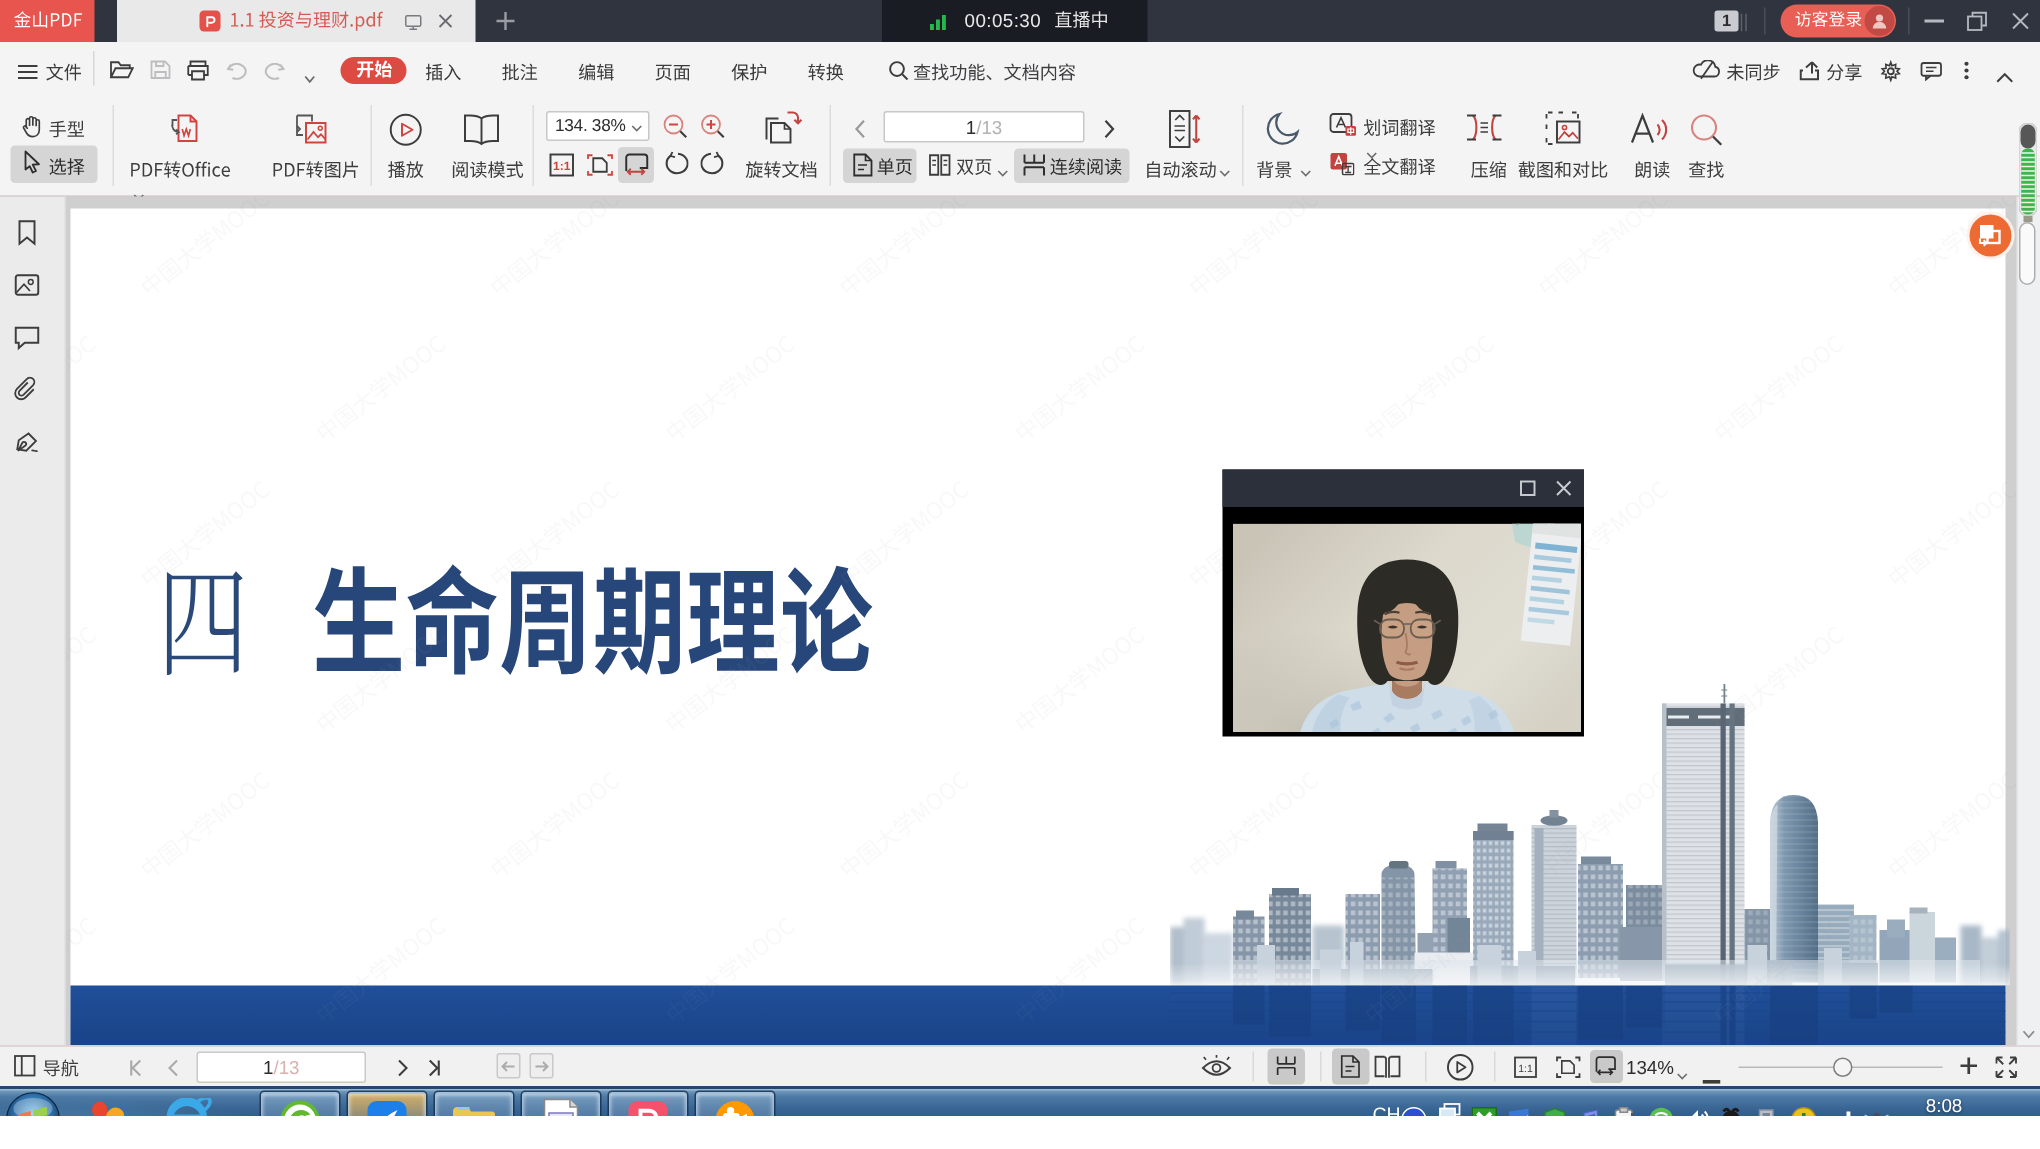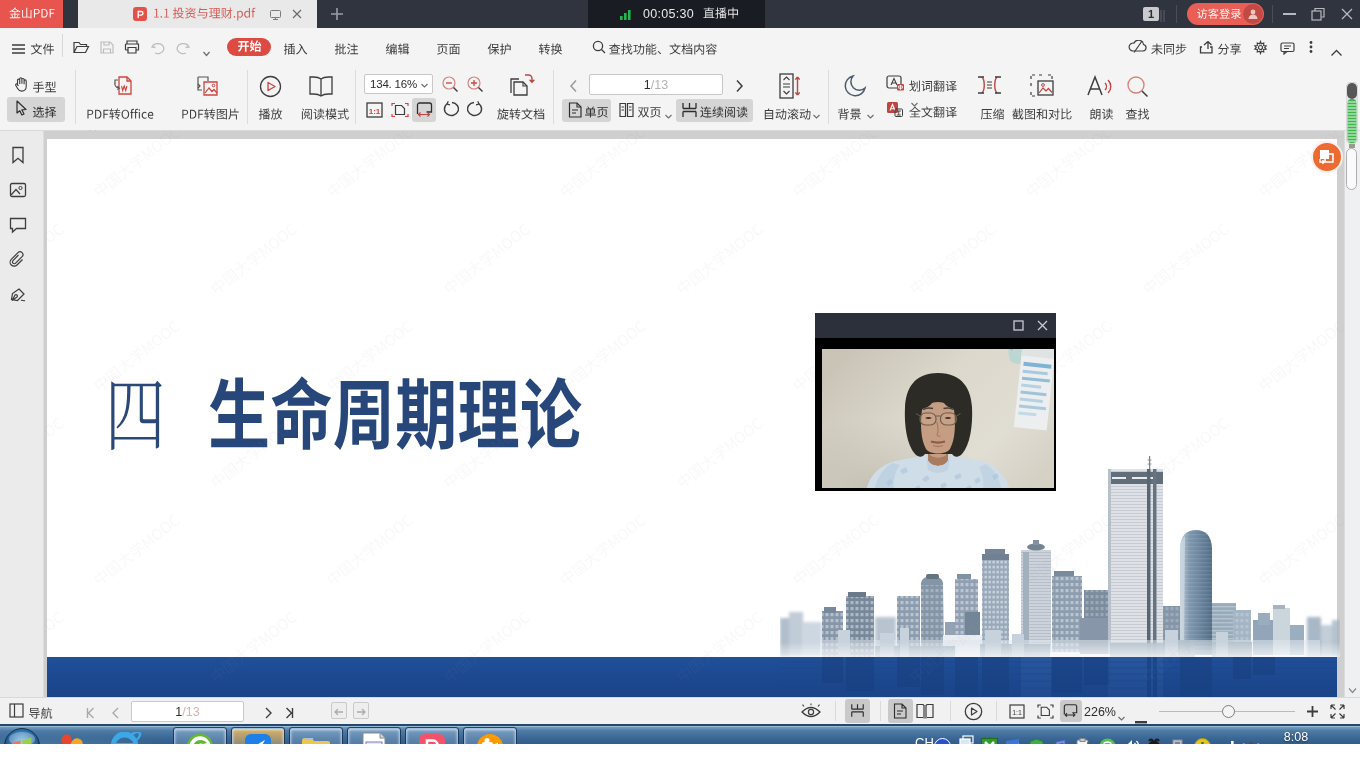--- a/index.html
+++ b/index.html
@@ -202,21 +202,21 @@
         <path fill="#3d3d3d" d="M10.1 1.8C9.9 2.4 9.5 3.2 9.2 3.8L8.5 3.8L8.5 1.7C9.5 1.6 10.5 1.4 11.3 1.3L10.8 0.6C9.3 0.9 6.7 1.2 4.5 1.3C4.6 1.5 4.7 1.8 4.7 2.0C5.6 1.9 6.6 1.9 7.6 1.8L7.6 3.8L4.4 3.8L4.4 4.5L6.8 4.5C6.1 5.5 4.9 6.4 3.8 6.8C4.0 7.0 4.2 7.3 4.4 7.5C4.6 7.4 4.8 7.3 5.1 7.2L5.1 12.0L5.9 12.0L5.9 11.4L10.3 11.4L10.3 11.9L11.2 11.9L11.2 7.2L11.6 7.4C11.8 7.2 12.0 6.9 12.2 6.7C11.2 6.3 10.0 5.4 9.3 4.5L11.8 4.5L11.8 3.8L10.0 3.8C10.3 3.3 10.7 2.6 10.9 2.1ZM5.3 2.3C5.6 2.8 5.9 3.4 6.0 3.8L6.8 3.5C6.6 3.1 6.3 2.5 6.1 2.0ZM7.6 4.8L7.6 6.9L8.5 6.9L8.5 4.8C9.1 5.7 10.2 6.6 11.2 7.2L5.1 7.2C6.0 6.6 7.0 5.7 7.6 4.8ZM7.6 7.9L7.6 8.9L5.9 8.9L5.9 7.9ZM8.4 7.9L10.3 7.9L10.3 8.9L8.4 8.9ZM7.6 9.6L7.6 10.7L5.9 10.7L5.9 9.6ZM8.4 9.6L10.3 9.6L10.3 10.7L8.4 10.7ZM2.1 0.5L2.1 3.0L0.5 3.0L0.5 3.9L2.1 3.9L2.1 6.5L0.4 7.1L0.6 8.0L2.1 7.4L2.1 10.9C2.1 11.1 2.0 11.1 1.9 11.1C1.7 11.2 1.2 11.2 0.7 11.1C0.8 11.4 0.9 11.8 1.0 12.0C1.8 12.0 2.2 12.0 2.5 11.8C2.9 11.7 3.0 11.4 3.0 10.9L3.0 7.1L4.3 6.6L4.1 5.7L3.0 6.1L3.0 3.9L4.3 3.9L4.3 3.0L3.0 3.0L3.0 0.5ZM15.1 0.7C15.3 1.2 15.6 2.0 15.7 2.4L16.6 2.1C16.4 1.7 16.2 1.0 15.9 0.5ZM13.1 2.5L13.1 3.4L14.5 3.4L14.5 6.0C14.5 7.8 14.3 9.8 12.8 11.4C13.0 11.5 13.3 11.8 13.5 12.0C15.2 10.2 15.4 8.1 15.4 6.0L15.4 5.9L17.1 5.9C17.1 9.4 17.0 10.6 16.8 10.9C16.7 11.0 16.6 11.0 16.4 11.0C16.2 11.0 15.7 11.0 15.2 11.0C15.3 11.2 15.4 11.6 15.4 11.9C16.0 11.9 16.5 11.9 16.8 11.8C17.1 11.8 17.3 11.7 17.6 11.4C17.9 11.0 17.9 9.6 18.0 5.5C18.0 5.4 18.0 5.1 18.0 5.1L15.4 5.1L15.4 3.4L18.6 3.4L18.6 2.5ZM20.3 3.7L22.7 3.7C22.4 5.3 22.0 6.6 21.5 7.8C20.9 6.6 20.5 5.3 20.3 3.8ZM20.1 0.5C19.8 2.7 19.1 4.8 18.1 6.1C18.3 6.2 18.6 6.6 18.8 6.8C19.1 6.3 19.4 5.8 19.7 5.2C20.0 6.5 20.4 7.7 20.9 8.7C20.2 9.8 19.2 10.6 17.9 11.2C18.1 11.4 18.4 11.8 18.4 12.0C19.7 11.4 20.7 10.6 21.4 9.6C22.1 10.6 22.9 11.4 24.0 12.0C24.1 11.7 24.4 11.4 24.6 11.2C23.5 10.7 22.7 9.8 22.0 8.7C22.8 7.4 23.3 5.7 23.6 3.7L24.5 3.7L24.5 2.8L20.6 2.8C20.8 2.1 21.0 1.4 21.1 0.6Z"></path>
       </svg></div>
     <div class="ab " style="left:308px;top:76px;width:26px;height:21px;"><svg width="26" height="21" viewBox="0 0 26 21">
         <path d="M13 3 C11 1.4 8 1 5.5 1 L2 1 V18 L5.5 18 C8 18 11 18.4 13 20 C15 18.4 18 18 20.5 18 L24 18 V1 L20.5 1 C18 1 15 1.4 13 3 Z M13 3 V20" fill="none" stroke="#3d3d3d" stroke-width="1.3"></path>
       </svg></div>
     <div class="ab " style="left:300px;top:105px;width:52px;height:13px;"><svg width="50" height="14" viewBox="0 0 50.0 14.5" style="display:inline-block;vertical-align:middle;overflow:visible">
         <path fill="#3d3d3d" d="M4.3 5.4L8.1 5.4L8.1 6.9L4.3 6.9ZM1.1 3.3L1.1 12.0L2.1 12.0L2.1 3.3ZM1.3 1.1C1.9 1.6 2.5 2.4 2.8 2.8L3.5 2.3C3.2 1.8 2.6 1.1 2.0 0.6ZM4.0 3.0C4.4 3.5 4.8 4.2 5.0 4.7L3.5 4.7L3.5 7.7L4.9 7.7C4.7 9.0 4.2 9.9 2.7 10.5C2.9 10.6 3.1 10.9 3.2 11.2C5.0 10.5 5.5 9.3 5.7 7.7L6.7 7.7L6.7 9.8C6.7 10.6 6.9 10.8 7.7 10.8C7.9 10.8 8.7 10.8 8.8 10.8C9.5 10.8 9.7 10.5 9.8 9.3C9.6 9.2 9.2 9.1 9.1 9.0C9.0 9.9 9.0 10.1 8.7 10.1C8.6 10.1 7.9 10.1 7.8 10.1C7.5 10.1 7.5 10.0 7.5 9.8L7.5 7.7L9.0 7.7L9.0 4.7L7.5 4.7C7.9 4.1 8.3 3.5 8.6 2.9L7.7 2.6C7.4 3.2 7.0 4.1 6.6 4.7L5.0 4.7L5.7 4.3C5.6 3.8 5.1 3.2 4.7 2.7ZM4.4 1.2L4.4 2.0L10.5 2.0L10.5 10.8C10.5 11.0 10.4 11.1 10.2 11.1C10.1 11.1 9.5 11.1 9.0 11.1C9.1 11.3 9.2 11.7 9.3 11.9C10.1 11.9 10.6 11.9 10.9 11.8C11.3 11.6 11.4 11.3 11.4 10.8L11.4 1.2ZM18.0 5.3C18.7 5.7 19.5 6.2 19.9 6.6L20.3 6.1C19.9 5.7 19.1 5.2 18.5 4.9ZM17.1 6.5C17.8 6.8 18.6 7.4 19.0 7.8L19.4 7.2C19.1 6.8 18.2 6.3 17.6 6.0ZM21.0 9.7C22.1 10.4 23.3 11.4 23.9 12.0L24.5 11.4C23.9 10.8 22.6 9.8 21.6 9.2ZM13.8 1.4C14.5 2.0 15.3 2.8 15.7 3.3L16.4 2.6C16.0 2.1 15.1 1.3 14.4 0.8ZM17.1 3.6L17.1 4.4L23.1 4.4C23.0 4.9 22.8 5.5 22.6 5.9L23.3 6.1C23.6 5.5 24.0 4.5 24.2 3.7L23.6 3.5L23.5 3.6L21.1 3.6L21.1 2.5L23.7 2.5L23.7 1.7L21.1 1.7L21.1 0.5L20.1 0.5L20.1 1.7L17.6 1.7L17.6 2.5L20.1 2.5L20.1 3.6ZM20.5 4.9L20.5 6.4C20.5 6.8 20.5 7.3 20.3 7.9L16.8 7.9L16.8 8.7L20.0 8.7C19.5 9.7 18.6 10.6 16.6 11.3C16.8 11.5 17.1 11.8 17.2 12.1C19.5 11.1 20.6 9.9 21.0 8.7L24.3 8.7L24.3 7.9L21.3 7.9C21.4 7.3 21.4 6.9 21.4 6.4L21.4 4.9ZM13.0 4.4L13.0 5.3L14.8 5.3L14.8 9.9C14.8 10.5 14.5 10.9 14.3 11.1C14.4 11.2 14.7 11.6 14.8 11.8L14.8 11.7C14.9 11.5 15.3 11.2 17.2 9.6C17.1 9.4 16.9 9.1 16.9 8.8L15.7 9.7L15.7 4.4ZM30.9 5.8L35.2 5.8L35.2 6.7L30.9 6.7ZM30.9 4.2L35.2 4.2L35.2 5.1L30.9 5.1ZM34.1 0.5L34.1 1.5L32.2 1.5L32.2 0.5L31.3 0.5L31.3 1.5L29.5 1.5L29.5 2.3L31.3 2.3L31.3 3.3L32.2 3.3L32.2 2.3L34.1 2.3L34.1 3.3L35.1 3.3L35.1 2.3L36.8 2.3L36.8 1.5L35.1 1.5L35.1 0.5ZM30.0 3.5L30.0 7.4L32.6 7.4C32.5 7.8 32.5 8.1 32.4 8.4L29.2 8.4L29.2 9.2L32.1 9.2C31.6 10.2 30.7 10.8 28.9 11.2C29.1 11.4 29.3 11.8 29.4 12.0C31.6 11.5 32.6 10.6 33.1 9.2C33.7 10.6 34.9 11.6 36.5 12.0C36.6 11.8 36.9 11.4 37.1 11.2C35.7 10.9 34.6 10.2 34.0 9.2L36.8 9.2L36.8 8.4L33.3 8.4C33.4 8.1 33.5 7.8 33.5 7.4L36.2 7.4L36.2 3.5ZM27.2 0.5L27.2 2.9L25.6 2.9L25.6 3.8L27.2 3.8L27.2 3.8C26.9 5.5 26.1 7.5 25.4 8.5C25.6 8.8 25.8 9.2 25.9 9.4C26.4 8.7 26.8 7.6 27.2 6.3L27.2 12.0L28.1 12.0L28.1 5.5C28.4 6.2 28.8 7.0 29.0 7.4L29.6 6.8C29.4 6.4 28.4 4.8 28.1 4.3L28.1 3.8L29.4 3.8L29.4 2.9L28.1 2.9L28.1 0.5ZM46.4 1.1C47.0 1.6 47.8 2.2 48.2 2.7L48.8 2.1C48.4 1.7 47.6 1.0 47.0 0.6ZM44.6 0.5C44.6 1.3 44.6 2.1 44.6 2.8L38.2 2.8L38.2 3.8L44.7 3.8C45.0 8.4 46.1 12.0 48.1 12.0C49.1 12.0 49.4 11.4 49.6 9.2C49.3 9.1 49.0 8.9 48.8 8.7C48.7 10.3 48.5 11.1 48.2 11.1C47.0 11.1 46.0 8.0 45.7 3.8L49.3 3.8L49.3 2.8L45.6 2.8C45.6 2.1 45.6 1.3 45.6 0.5ZM38.2 10.7L38.5 11.6C40.1 11.3 42.4 10.8 44.6 10.2L44.5 9.4L41.8 10.0L41.8 6.5L44.1 6.5L44.1 5.6L38.6 5.6L38.6 6.5L40.9 6.5L40.9 10.2Z"></path>
       </svg></div>
     <div class="ab " style="left:355px;top:70px;width:1px;height:54px;background:#dcdcdd"></div>
     <div class="ab " style="left:364px;top:74px;width:69px;height:20px;background:#fff;border:1px solid #c8c8c9;border-radius:2px;display:flex;align-items:center;color:#2d2d2d;font-size:11.5px">
-      <span style="margin-left:5px;letter-spacing:-0.2px">134. 16%</span>
+      <span style="margin-left:5px;letter-spacing:-0.2px">134. 38%</span>
       <svg width="9" height="6" viewBox="0 0 9 6" style="position:absolute;right:3px;top:8px">
         <path d="M1.5 1 L4.5 4 L7.5 1" fill="none" stroke="#6d6d70" stroke-width="1.1"></path>
       </svg>
     </div>
     <div class="ab " style="left:441px;top:75px;width:18px;height:18px;"><svg width="18" height="18" viewBox="0 0 18 18">
         <circle cx="8" cy="8" r="6" fill="none" stroke="#d9837f" stroke-width="1.2"></circle>
         <path d="M5 8 h6" stroke="#d0443f" stroke-width="1.3"></path>
         <path d="M12.5 12.5 L16.5 16.5" stroke="#3d3d3d" stroke-width="1.4"></path>
       </svg></div>
     <div class="ab " style="left:466px;top:75px;width:18px;height:18px;"><svg width="18" height="18" viewBox="0 0 18 18">
@@ -780,21 +780,21 @@
         <text x="8" y="10.5" font-size="7" font-family="Liberation Sans" fill="#3d3d3d" text-anchor="middle">1:1</text>
       </svg></div>
     <div class="ab " style="left:1037px;top:704px;width:17px;height:15px;"><svg width="17" height="15" viewBox="0 0 17 15">
         <path d="M1 3.5 V1 H3.8 M13.2 1 H16 V3.5 M16 11.5 V14 H13.2 M3.8 14 H1 V11.5" fill="none" stroke="#3d3d3d" stroke-width="1.2"></path>
         <path d="M4.2 11.5 V3.2 H9.6 L12.4 6 V11.5 Z" fill="none" stroke="#3d3d3d" stroke-width="1.1"></path>
       </svg></div>
     <div class="ab " style="left:1060px;top:700px;width:22px;height:22px;background:#c9c9ca;border-radius:3px"><svg width="15" height="15" viewBox="0 0 17 17" style="margin:3px 0 0 3px">
         <path d="M1.5 13 V4 a2 2 0 0 1 2-2 h10 a2 2 0 0 1 2 2 v7 h-5" fill="none" stroke="#2d2d2d" stroke-width="1.3"></path>
         <path d="M3.5 13.5 h9 M4.5 11.5 l-2 2 l2 2 M11.5 11.5 l2 2 l-2 2" fill="none" stroke="#2d2d2d" stroke-width="1.2"></path>
       </svg></div>
-    <div class="ab " style="left:1084px;top:705px;width:40px;height:13px;color:#2d2d2d;font-size:12.5px">226%</div>
+    <div class="ab " style="left:1084px;top:705px;width:40px;height:13px;color:#2d2d2d;font-size:12.5px">134%</div>
     <div class="ab " style="left:1117px;top:708px;width:9px;height:6px;"><svg width="9" height="6" viewBox="0 0 9 6">
         <path d="M1.5 1 L4.5 4 L7.5 1" fill="none" stroke="#6d6d70" stroke-width="1.1"></path>
       </svg></div>
     <div class="ab " style="left:1135px;top:710px;width:12px;height:3px;"><svg width="12" height="3">
         <rect width="12" height="2.4" fill="#3d3d3d"></rect>
       </svg></div>
     <div class="ab " style="left:1159px;top:711px;width:136px;height:1px;background:#b9b9bb"></div>
     <div class="ab " style="left:1222px;top:705px;width:13px;height:13px;background:#f4f4f5;border:1px solid #7e7e80;border-radius:50%"></div>
     <div class="ab " style="left:1306px;top:704px;width:13px;height:13px;"><svg width="13" height="13" viewBox="0 0 13 13">
         <path d="M6.5 1 V12 M1 6.5 H12" stroke="#3d3d3d" stroke-width="1.8"></path>

